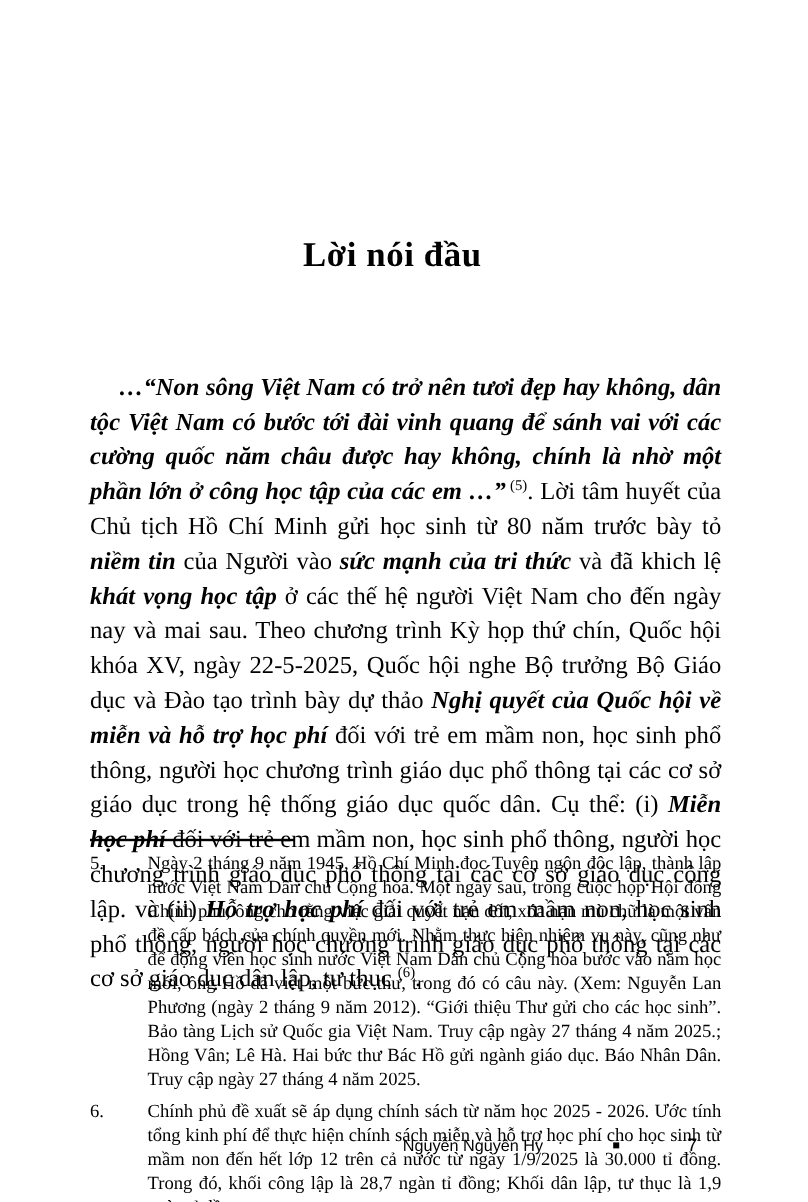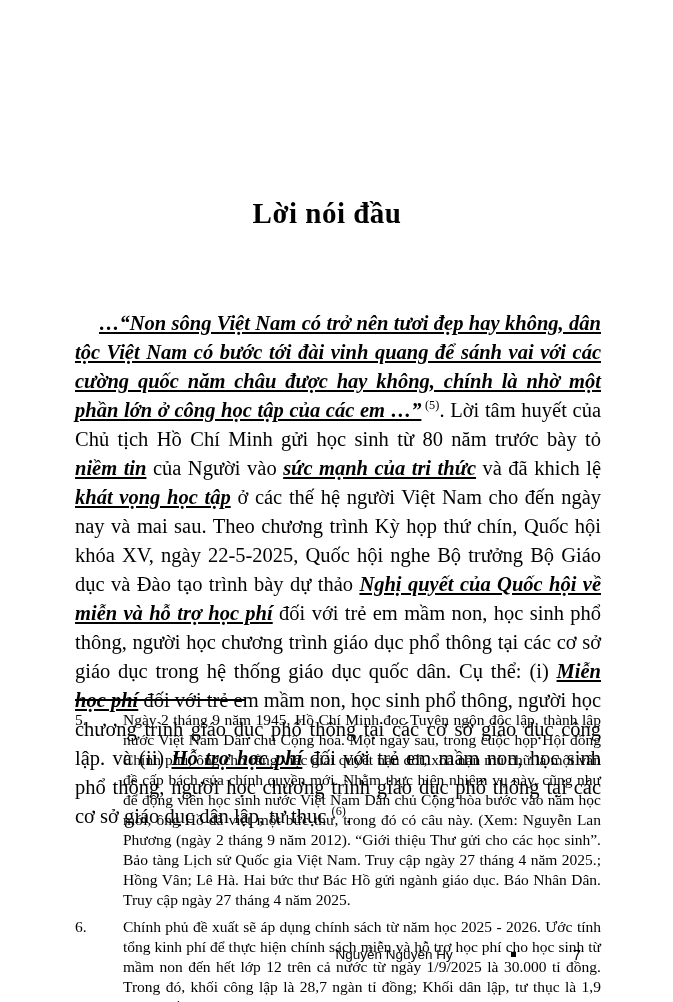--- a/index.html
+++ b/index.html
@@ -29,21 +29,21 @@
   .body-paragraph {
     position: absolute;
     left: 75px;
     top: 288px;
     width: 526px;
     font-size: 20.5px;
     line-height: 29px;
     text-align: justify;
     text-indent: 24px;
   }
-  .seg-bold-italic { font-weight: bold; font-style: italic; text-decoration: underline; }
+  .seg-bold-italic { font-weight: bold; font-style: italic; }
   .seg-italic { }
   .seg-regular { }
   .seg-sup {
     vertical-align: super;
     font-size: 0.60em;
     line-height: 0;
     font-weight: normal;
     font-style: normal;
   }
   .footnote-separator {

